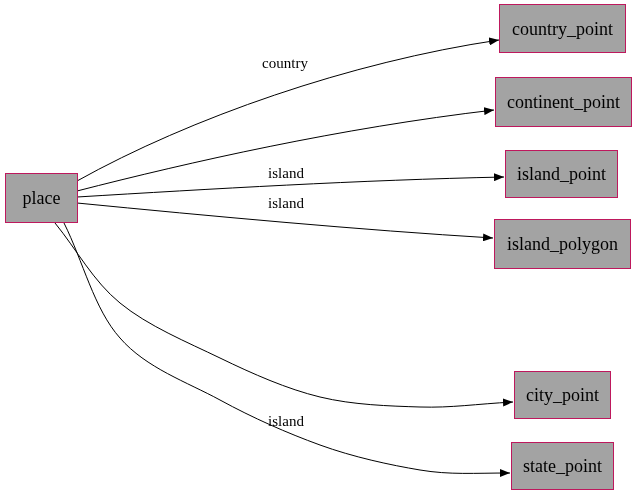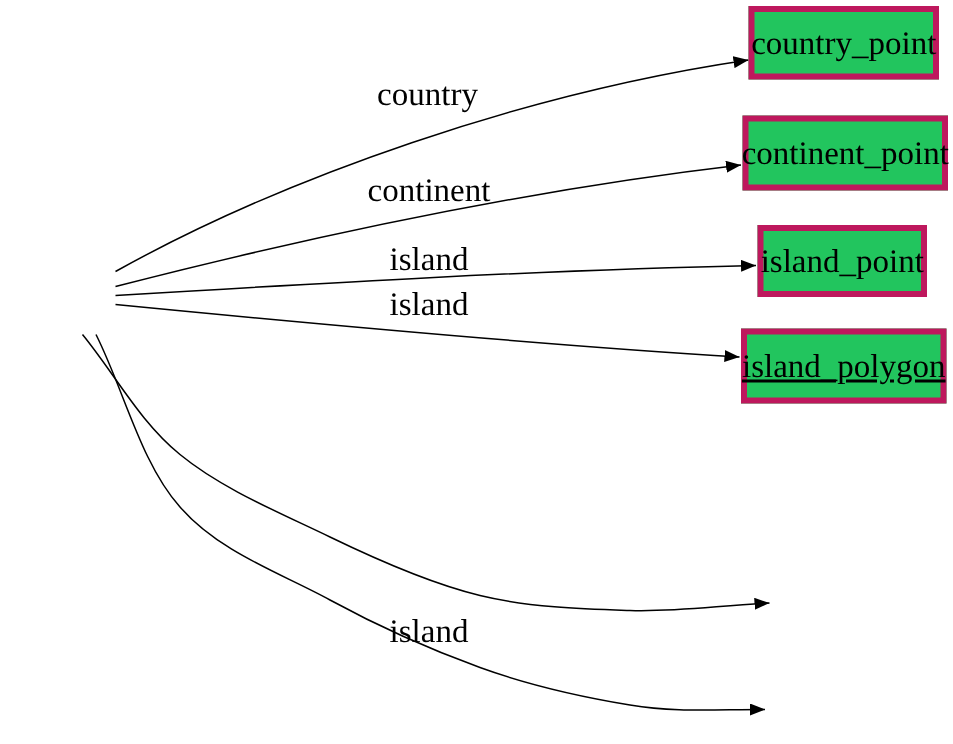--- a/index.html
+++ b/index.html
@@ -24,33 +24,33 @@
     height: 496px;
   }
   .edges-svg path {
     fill: none;
     stroke: #000000;
     stroke-width: 1;
   }
   .node {
     position: absolute;
     box-sizing: border-box;
-    border: 4px solid #be185d;
-    background: #22c55e;
+    border: 1px solid #be185d;
+    background: #a3a3a3;
     display: flex;
     align-items: center;
     justify-content: center;
-    font-size: 22px;
+    font-size: 18px;
     line-height: 1;
     white-space: nowrap;
   }
   .elabel {
     position: absolute;
     transform: translate(-50%, -50%);
-    font-size: 22px;
+    font-size: 15px;
     line-height: 20.5px;
     text-align: center;
     white-space: pre-line;
   }
 </style>
 </head>
 <body>
 
 <div class="canvas">
 
@@ -61,42 +61,50 @@
       </marker>
     </defs>
     <path d="M77,181 C190,118 350,62 499,40" marker-end="url(#arrow)"></path>
     <path d="M77,191 C190,162 340,128 494,110" marker-end="url(#arrow)"></path>
     <path d="M77,197 C210,189 360,180 504,177" marker-end="url(#arrow)"></path>
     <path d="M77,203 C210,216 360,230 493,238" marker-end="url(#arrow)"></path>
     <path d="M55,223 C77,250 93,281 120,303 C148,326 187,342 220,358 C253,374 287,389 320,397 C353,405 389,406 420,407 C451,408 476,404 513,402" marker-end="url(#arrow)"></path>
     <path d="M64,223 C83,261 94,309 120,338 C146,368 187,382 220,400 C253,418 287,433 320,445 C353,457 390,465 420,470 C450,475 474,473 510,473" marker-end="url(#arrow)"></path>
   </svg>
 
+  <div class="node" style="left:5px; top:173px; width:73px; height:50px;">
+    <span>place</span>
+  </div>
 
   <div class="node" style="left:499px; top:4px; width:127px; height:49px;">
     <span>country_point</span>
   </div>
 
   <div class="node" style="left:505px; top:150px; width:113px; height:48px;">
     <span>island_point</span>
   </div>
 
   <div class="node" style="left:495px; top:77px; width:137px; height:50px;">
     <span>continent_point</span>
   </div>
 
-  <div class="node" style="left:494px; top:219px; width:137px; height:50px;text-decoration:underline;">
+  <div class="node" style="left:494px; top:219px; width:137px; height:50px;">
     <span>island_polygon</span>
   </div>
 
+  <div class="node" style="left:514px; top:371px; width:97px; height:48px;">
+    <span>city_point</span>
+  </div>
 
+  <div class="node" style="left:511px; top:442px; width:103px; height:48px;">
+    <span>state_point</span>
+  </div>
 
   <div class="elabel" style="left:285px; top:63px;">country</div>
 
-  <div class="elabel" style="left:286px; top:127px;">continent</div>
 
   <div class="elabel" style="left:286px; top:173px;">island</div>
 
   <div class="elabel" style="left:286px; top:203px;">island</div>
 
 
   <div class="elabel" style="left:286px; top:421px;">island</div>
 
 </div>
 

